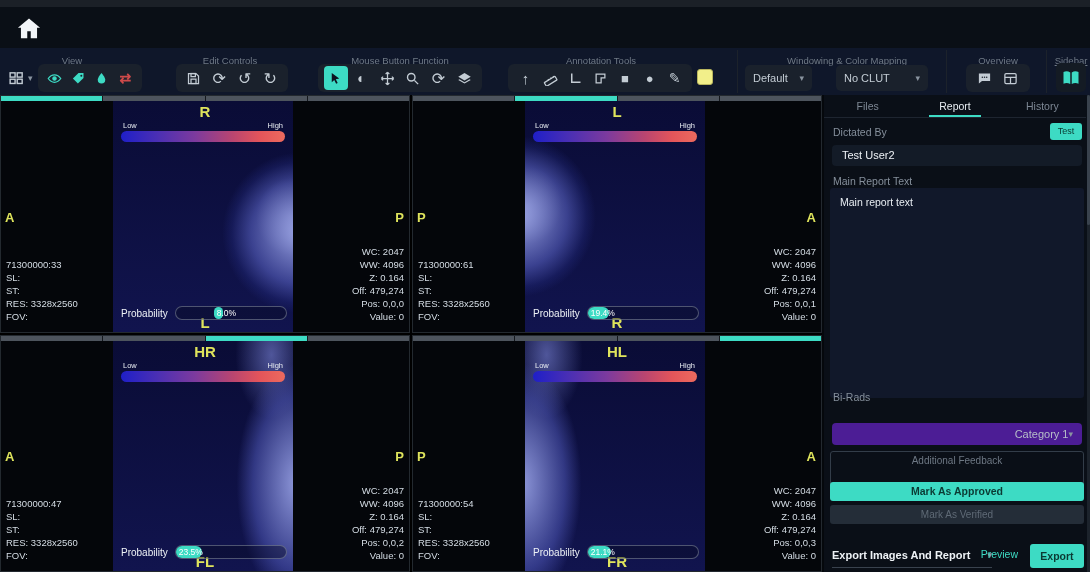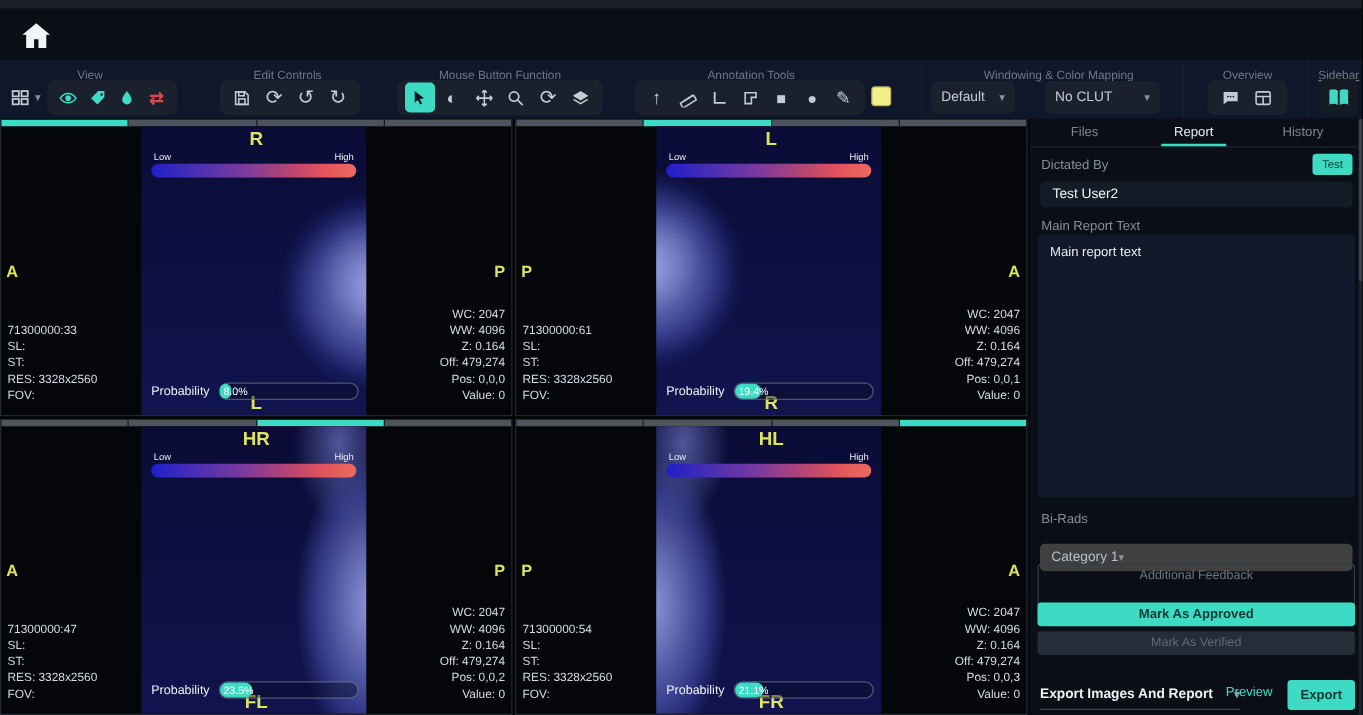--- a/index.html
+++ b/index.html
@@ -79,21 +79,21 @@
   .sb-scroll { position:absolute; right:0; top:0; bottom:0; width:3px; background:#1c232c; }
   .sb-scroll .thumb { width:3px; height:130px; background:#39424d; border-radius:2px; }
   .tabs { position:absolute; top:0; left:0; right:4px; height:23px; display:flex; border-bottom:1px solid #1e2530; }
   .tab { flex:1; text-align:center; font-size:10.5px; color:#7d8794; line-height:23px; cursor:pointer; position:relative; }
   .tab.active { color:#e8edf2; }
   .tab.active::after { content:""; position:absolute; left:18px; right:18px; bottom:0; height:2px; background:#3ddbc4; }
   .sb-label { position:absolute; left:9px; font-size:10.5px; color:#858f9b; }
   .edit-btn { position:absolute; right:8px; top:28px; width:32px; height:17px; background:#3ddbc4; border-radius:3px; color:#0a3931; font-size:9px; text-align:center; line-height:17px; cursor:pointer; }
   .sb-input { position:absolute; left:8px; right:8px; top:50px; height:21px; background:#131b27; border-radius:4px; color:#eef2f6; font-size:11px; line-height:21px; padding-left:10px; cursor:text; }
   .sb-textarea { position:absolute; left:6px; right:6px; top:93px; height:210px; background:#11182a; border-radius:3px; color:#e8edf2; font-size:10.5px; padding:8px 10px; cursor:text; }
-  .sb-select { position:absolute; left:8px; right:8px; top:340px; height:22px; background:#404040; border-radius:4px; color:#b6bec8; font-size:11px; line-height:22px; padding:0 9px; display:flex; justify-content:flex-start; cursor:pointer; }
+  .sb-select { position:absolute; left:8px; right:8px; top:328px; height:22px; background:#4c1d95; border-radius:4px; color:#b6bec8; font-size:11px; line-height:22px; padding:0 9px; display:flex; justify-content:flex-end; cursor:pointer; }
   .btn-outline { position:absolute; left:6px; right:6px; top:356px; height:35px; border:1px solid #333d49; border-radius:3px; color:#6d7783; font-size:10px; text-align:center; line-height:17px; cursor:pointer; }
   .btn-teal { position:absolute; left:6px; right:6px; top:387px; height:19px; background:#3ddbc4; border-radius:3px; color:#0b3a33; font-size:10.5px; font-weight:bold; text-align:center; line-height:19px; cursor:pointer; }
   .btn-grey { position:absolute; left:6px; right:6px; top:410px; height:19px; background:#242d38; border-radius:3px; color:#5f6a76; font-size:10px; text-align:center; line-height:19px; cursor:pointer; }
   .export-row { position:absolute; left:8px; right:6px; top:449px; height:26px; }
   .export-dd { position:absolute; left:0; top:0; width:160px; height:24px; border-bottom:1px solid #39424e; color:#eef2f6; font-size:11px; font-weight:bold; line-height:22px; display:flex; justify-content:space-between; cursor:pointer; }
   .preview-btn { position:absolute; right:66px; top:4px; color:#3ddbc4; font-size:10.5px; cursor:pointer; }
   .export-btn { position:absolute; right:0; top:0; width:54px; height:24px; background:#3ddbc4; border-radius:3px; color:#0b3a33; font-size:10.5px; font-weight:bold; text-align:center; line-height:24px; cursor:pointer; }
 </style>
 </head>
 <body>
@@ -300,21 +300,21 @@
           <div>WC: 2047</div>
             <div>WW: 4096</div>
             <div>Z: 0.164</div>
             <div>Off: 479,274</div>
             <div>Pos: 0,0,0</div>
             <div>Value: 0</div>
         </div>
         <div class="prob">
           <span class="plabel">Probability</span>
           <div class="pbar">
-              <div class="pfill" style="width: 8%;">
+              <div class="pfill" style="width: 8%; margin-left: 38px;">
                 <span>8.0%</span>
               </div>
             </div>
         </div>
       </div>
     </div>
 
     <div class="vp">
       <div class="scrub">
         <div class="seg"></div>
@@ -455,21 +455,21 @@
       <div class="tab">History</div>
     </div>
 
     <div class="sb-label" style="top:31px">Dictated By</div>
     <div class="edit-btn">Test</div>
     <div class="sb-input">Test User2</div>
 
     <div class="sb-label" style="top:80px">Main Report Text</div>
     <div class="sb-textarea">Main report text</div>
 
-    <div class="sb-label" style="top:314px">Bi-Rads</div>
+    <div class="sb-label" style="top:296px">Bi-Rads</div>
     <div class="sb-select">
       <span>Category 1</span>
       <span class="caret">▾</span>
     </div>
 
     <div class="btn-outline">Additional Feedback</div>
     <div class="btn-teal">Mark As Approved</div>
     <div class="btn-grey">Mark As Verified</div>
 
     <div class="export-row">

